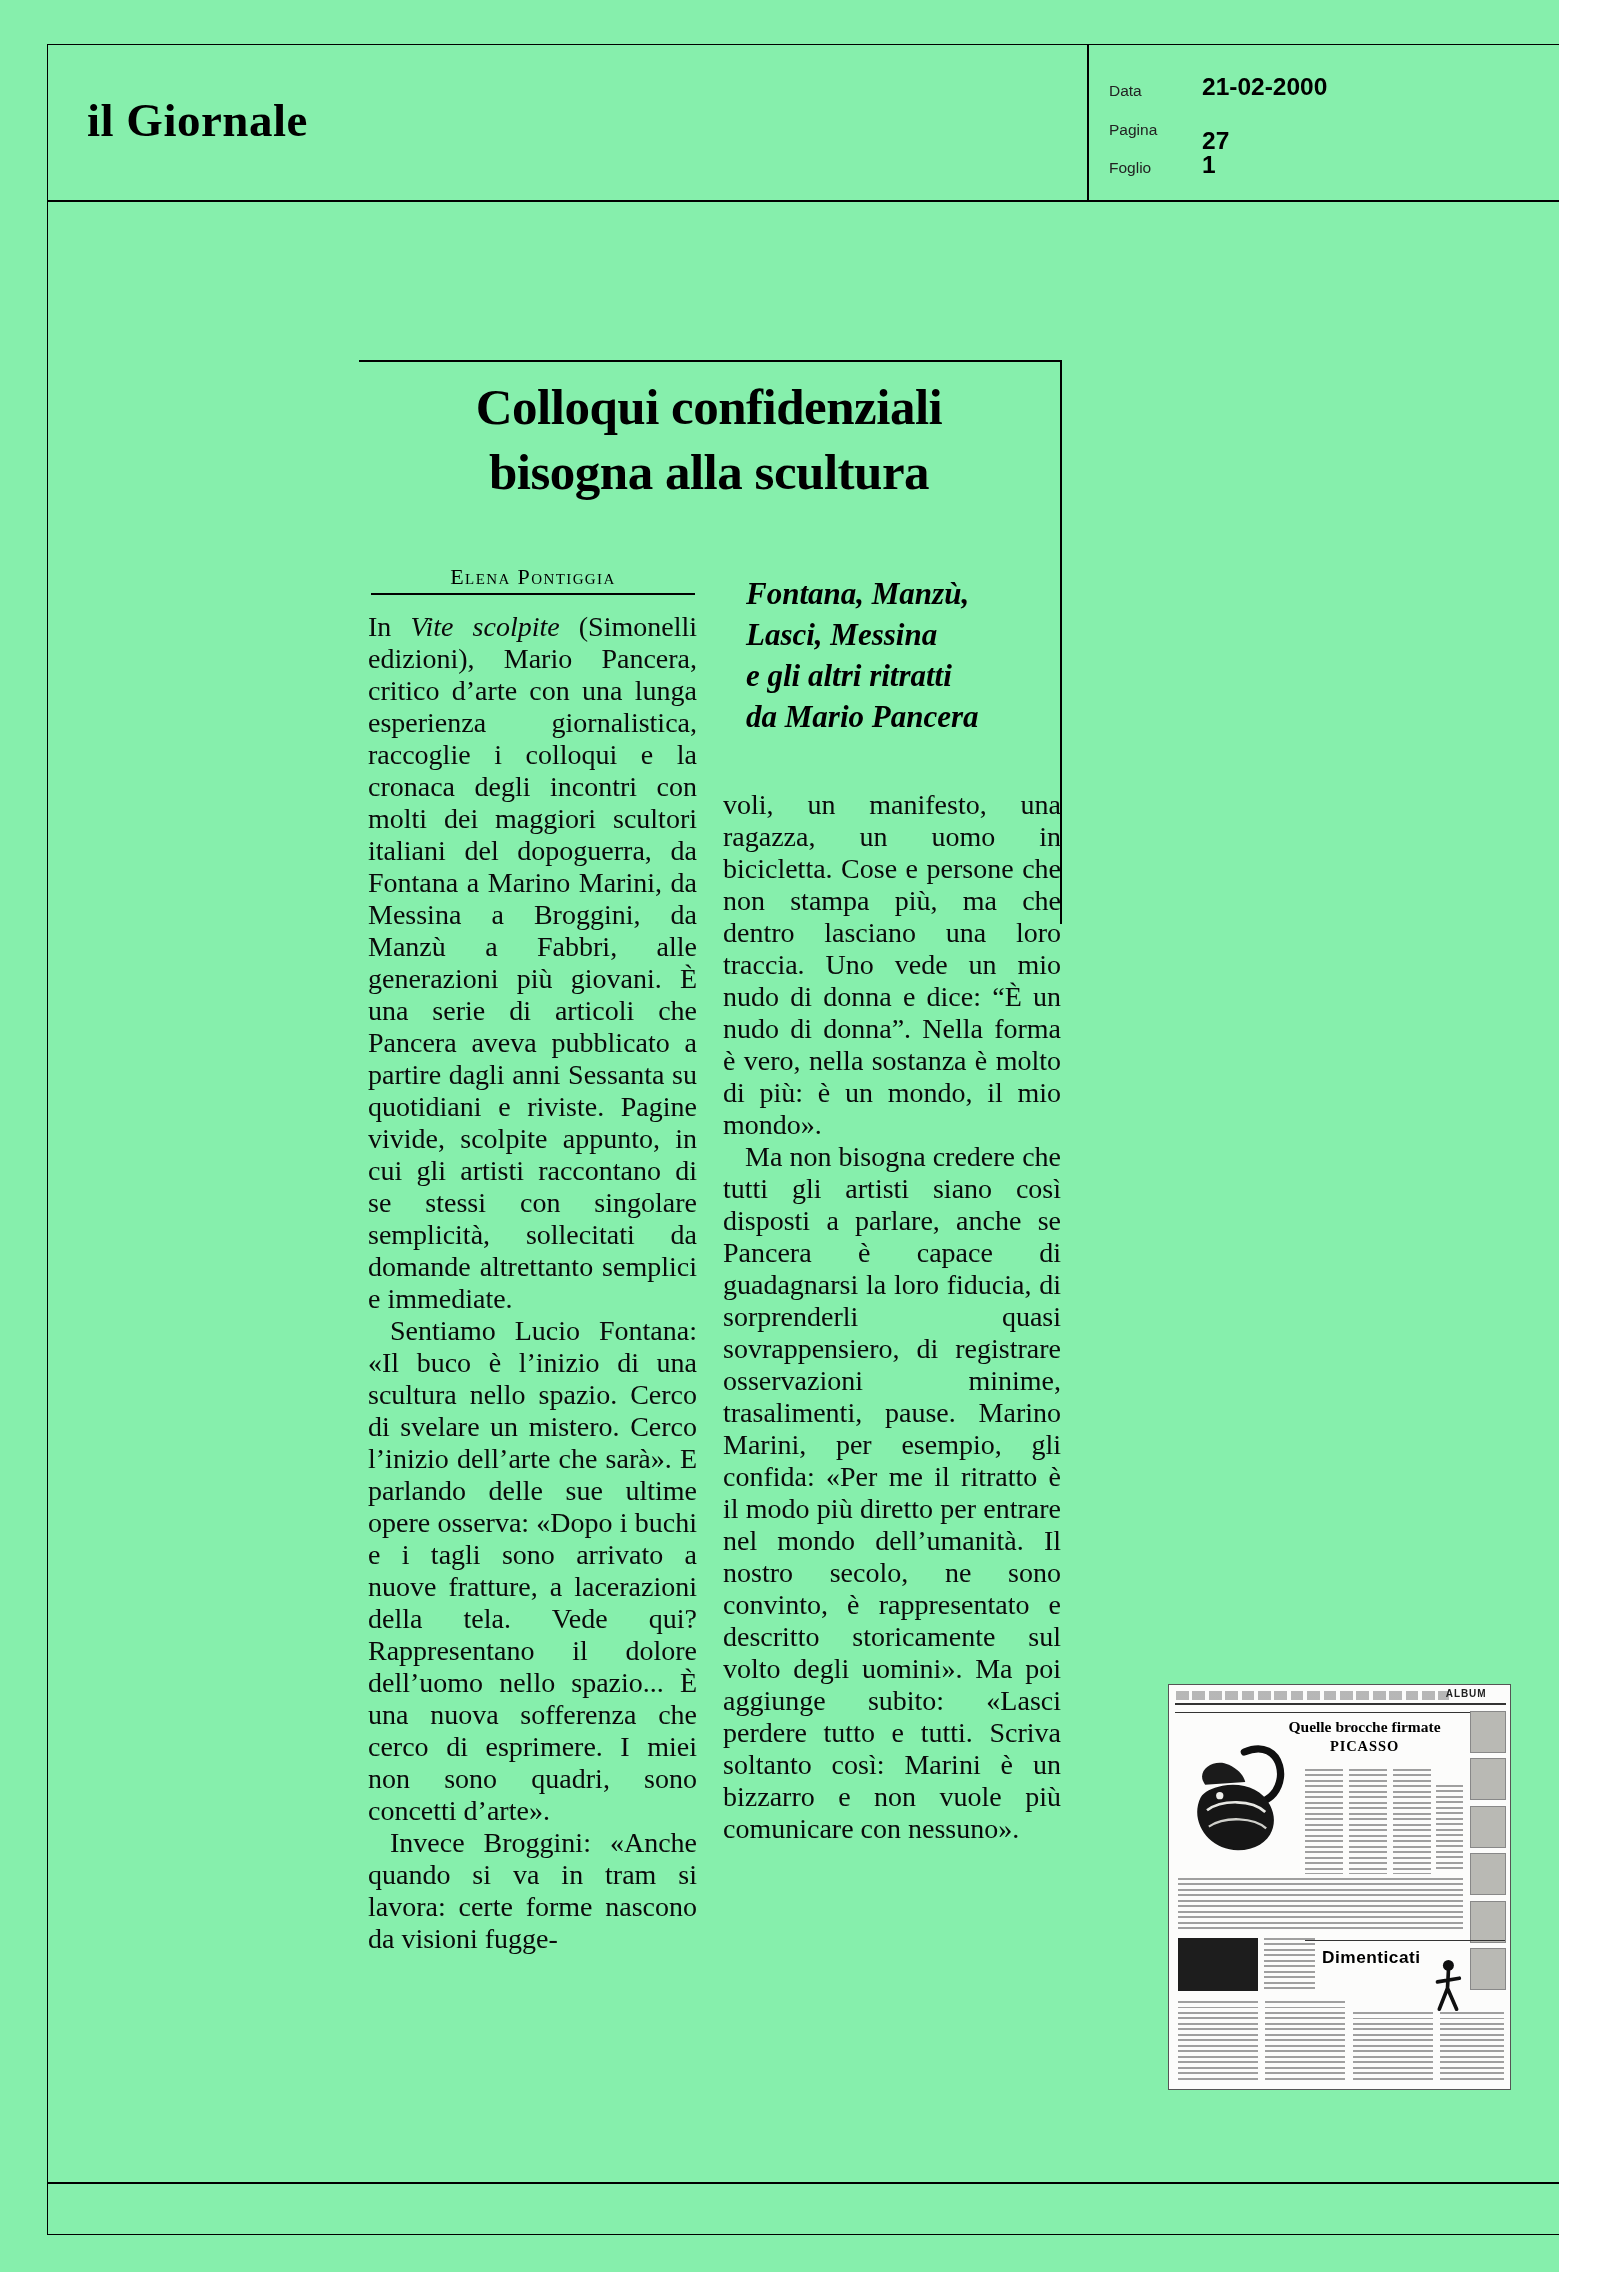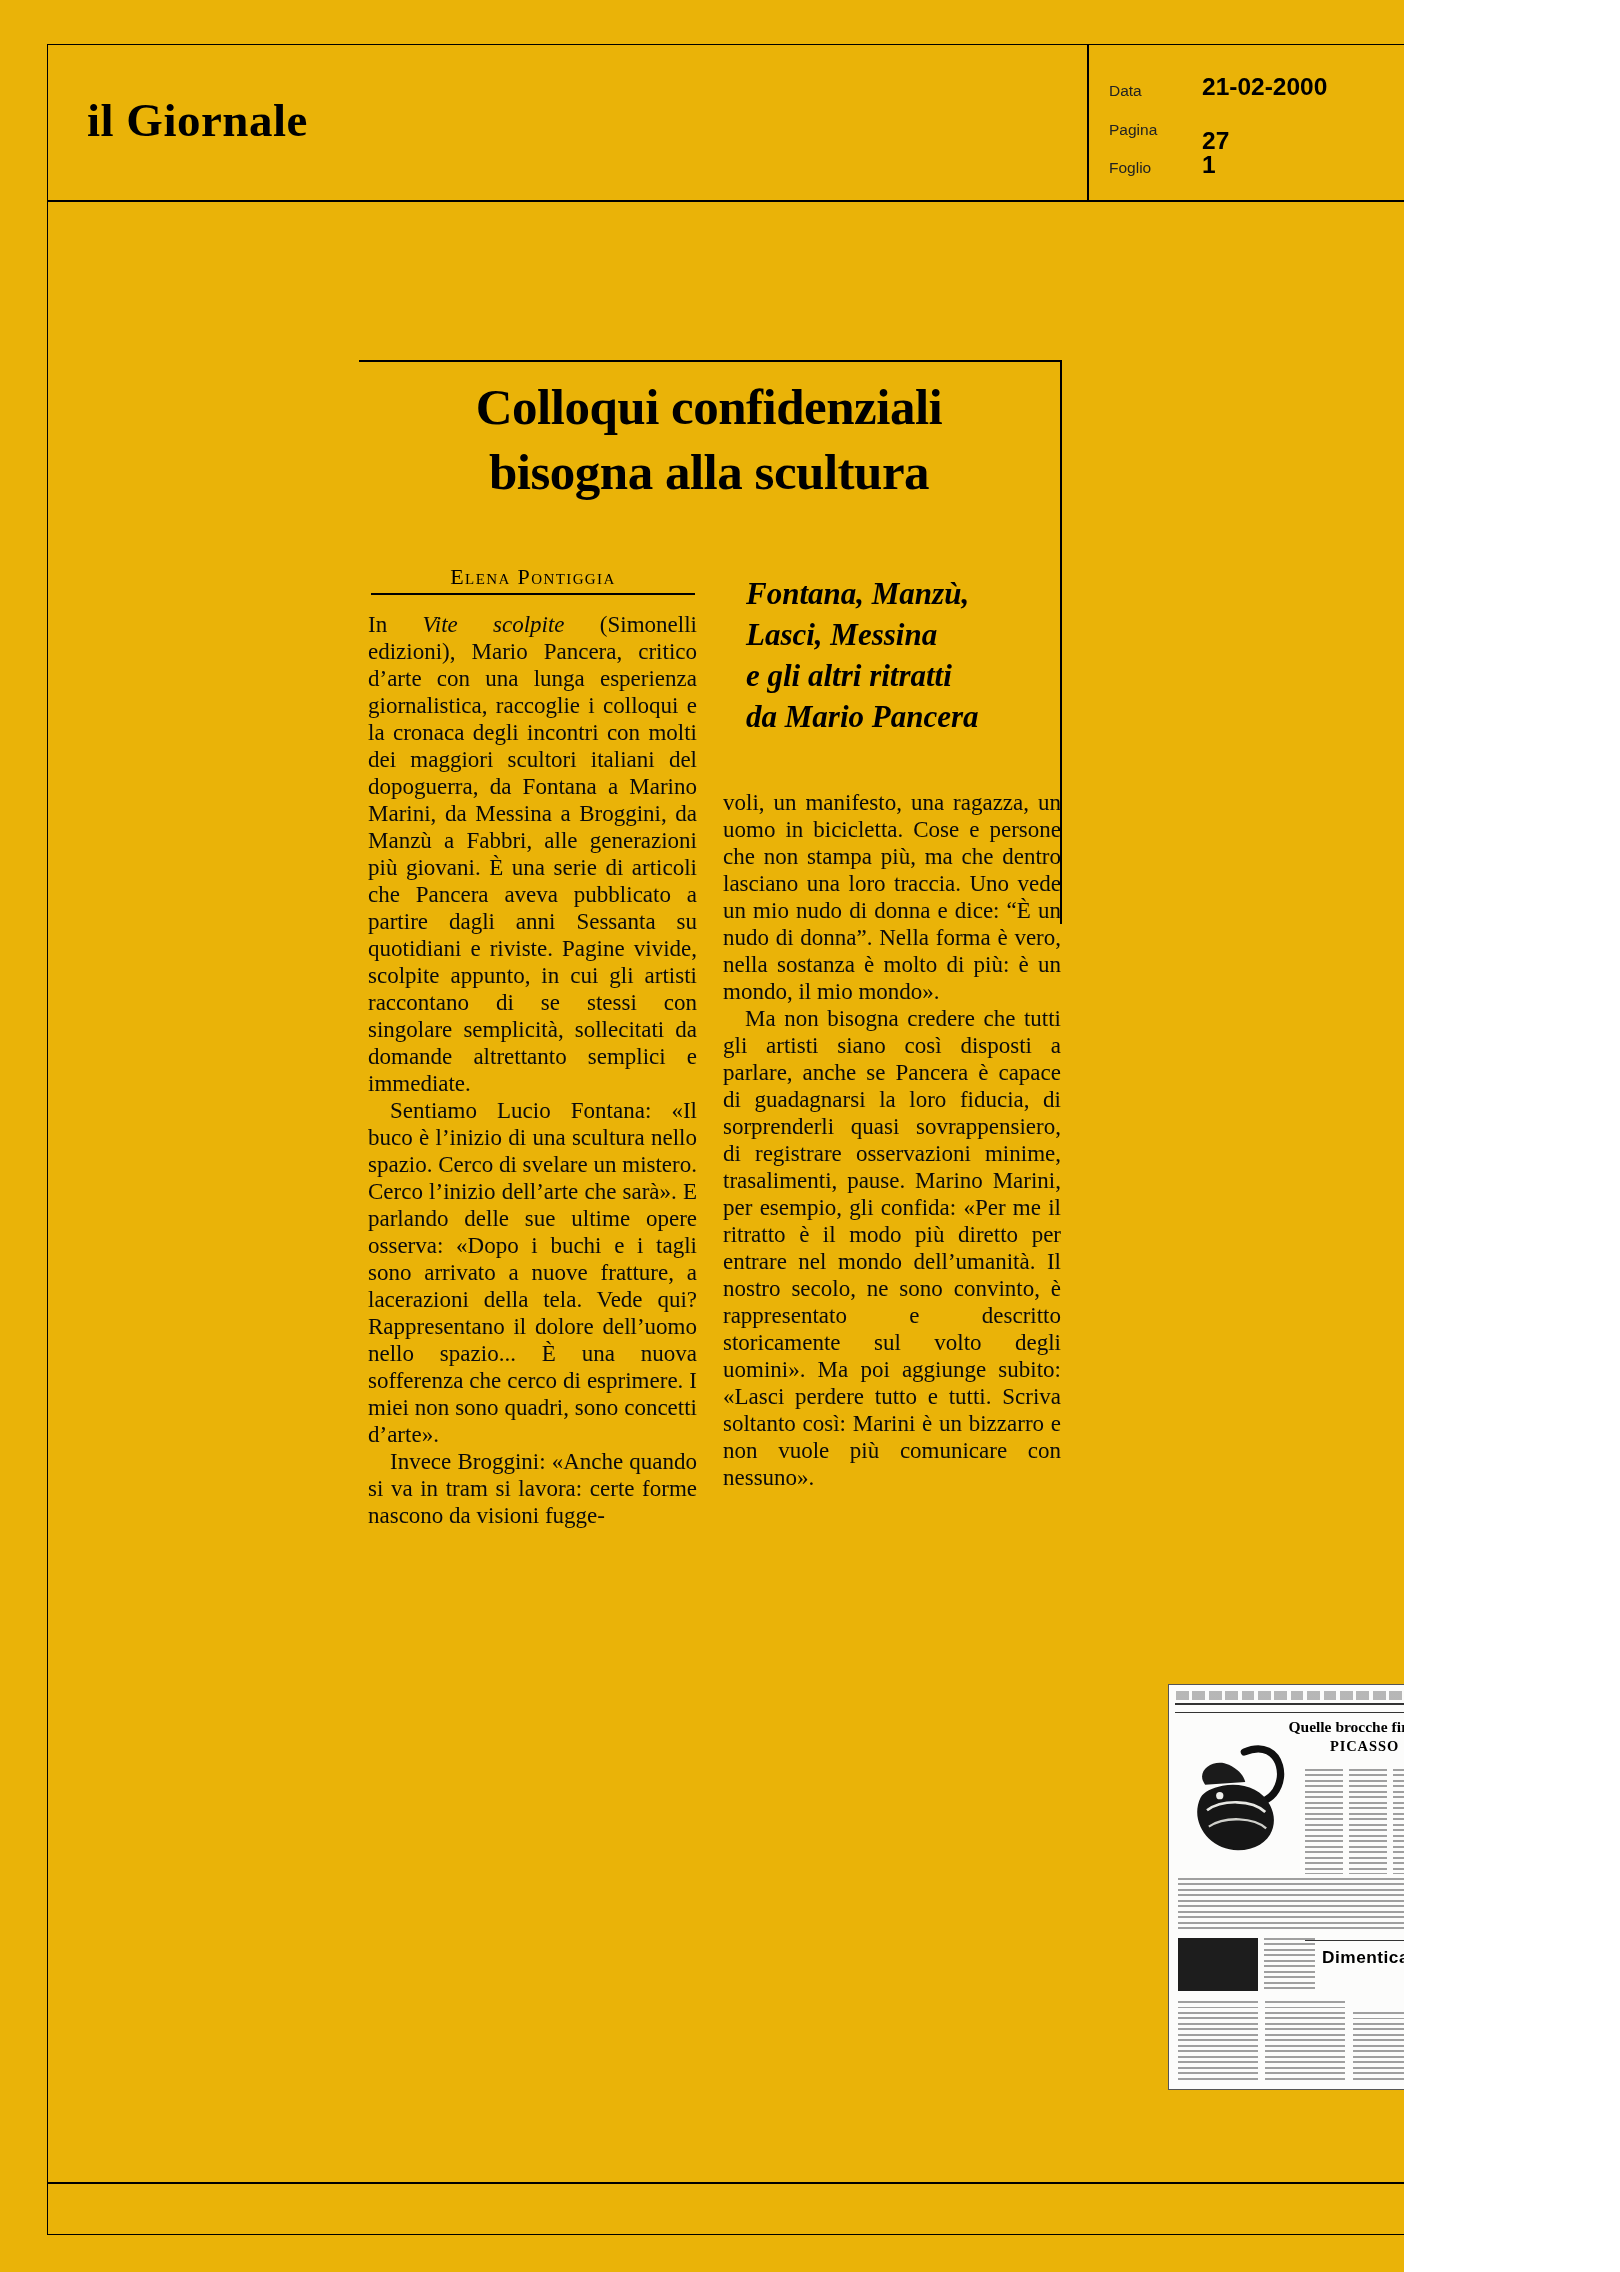--- a/index.html
+++ b/index.html
@@ -1,18 +1,18 @@
 <!DOCTYPE html>
 <html style="font-size:14.5px"><head>
 <meta charset="utf-8">
 <style>
   * { margin:0; padding:0; box-sizing:border-box; }
   html,body { background:#ffffff; }
   .page {
-    position:relative; width:1404px; height:2273px; background:#eab308;
+    position:relative; width:1559px; height:2273px; background:#86efac;
     font-family:"Liberation Serif", serif; color:#0a0a0a; overflow:hidden;
   }
   .frame {
     position:absolute; left:47px; top:44px; width:1526px; height:2191px;
     border:1.8px solid #000;
   }
   .hline { position:absolute; background:#000; height:1.8px; }
   .vline { position:absolute; background:#000; width:1.8px; }
 
   .masthead {
@@ -36,21 +36,21 @@
     font-family:"Liberation Serif", serif; color:#000;
     letter-spacing:-0.5px;
   }
   .byline {
     position:absolute; left:371px; top:564px; width:324px;
     text-align:center; font-variant:small-caps; font-size:22px;
     letter-spacing:1.4px; color:#000;
   }
 
   .body-col {
-    position:absolute; width:329px; font-size:23px; line-height:27px;
+    position:absolute; width:329px; font-size:28px; line-height:32px;
     text-align:justify; color:#0a0a0a;font-family:Liberation Serif, serif;
   }
   .body-col p.indent { text-indent:22px; }
   .col-left { left:368px; top:611px; }
   .col-right { left:723px; top:789px; width:338px; }
 
   .standfirst {
     position:absolute; left:725px; top:573px; width:338px;
     font-style:italic; font-weight:600; font-size:31px; line-height:41px;
     font-family:"Liberation Serif", serif; color:#000;margin-left:21px;

